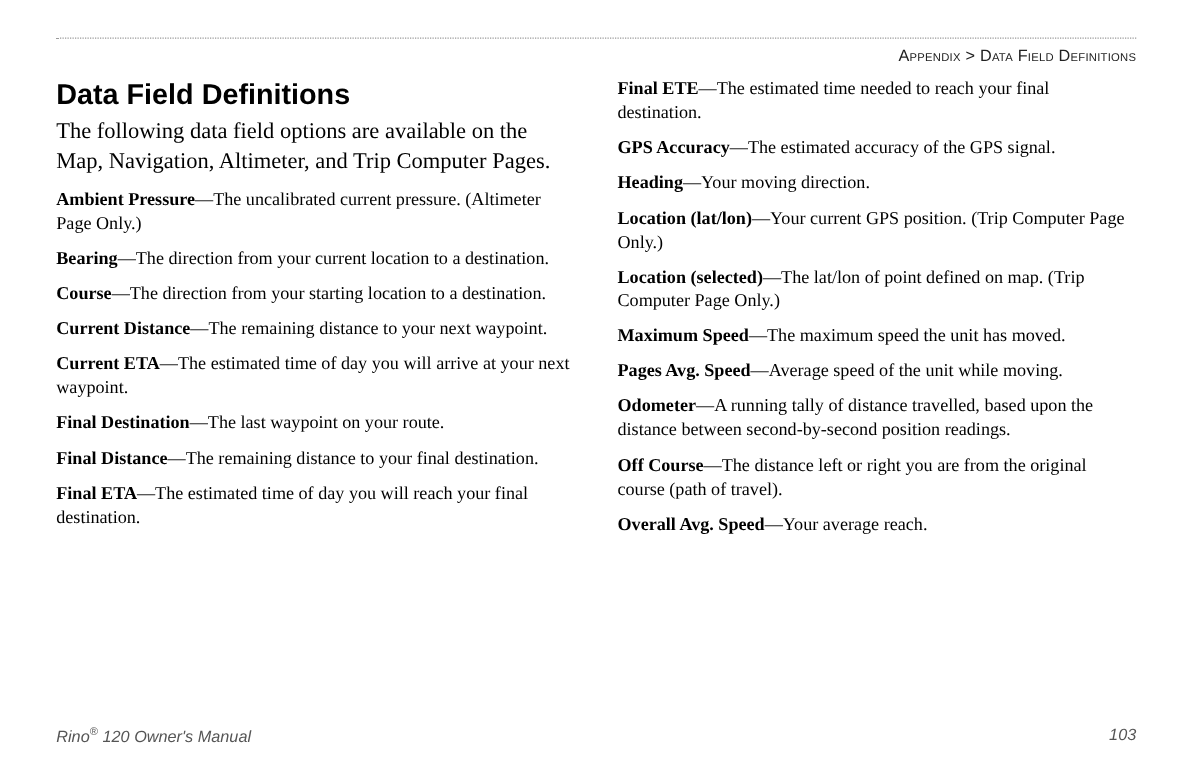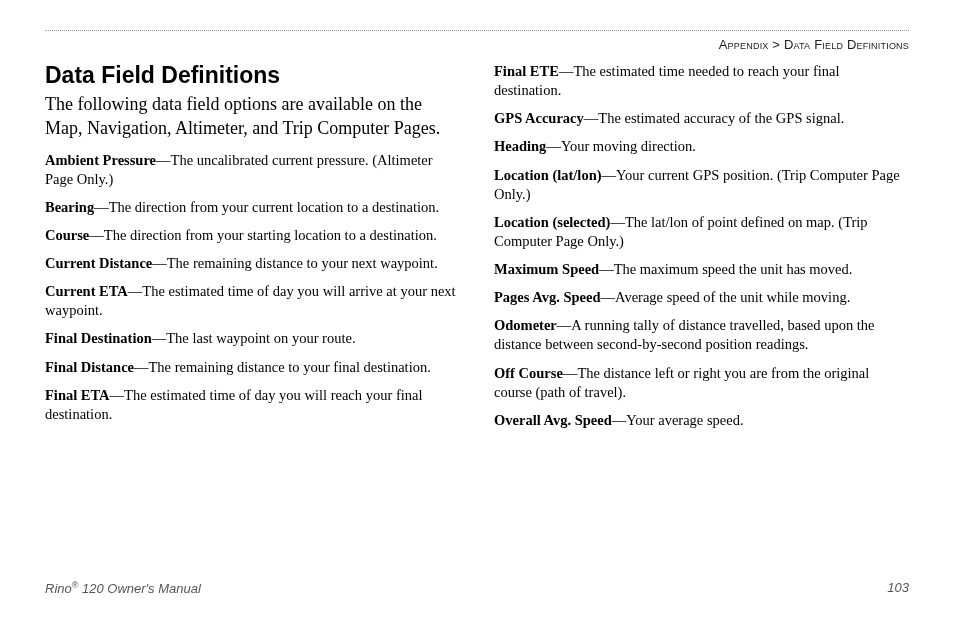--- a/index.html
+++ b/index.html
@@ -97,21 +97,21 @@
         <p><span class="term">Final ETA</span><span>—The estimated time of day you will reach your final destination.</span></p>
         <p><span class="term">Final ETE</span><span>—The estimated time needed to reach your final destination.</span></p>
         <p><span class="term">GPS Accuracy</span><span>—The estimated accuracy of the GPS signal.</span></p>
         <p><span class="term">Heading</span><span>—Your moving direction.</span></p>
         <p><span class="term">Location (lat/lon)</span><span>—Your current GPS position. (Trip Computer Page Only.)</span></p>
         <p><span class="term">Location (selected)</span><span>—The lat/lon of point defined on map. (Trip Computer Page Only.)</span></p>
         <p><span class="term">Maximum Speed</span><span>—The maximum speed the unit has moved.</span></p>
         <p><span class="term">Pages Avg. Speed</span><span>—Average speed of the unit while moving.</span></p>
         <p><span class="term">Odometer</span><span>—A running tally of distance travelled, based upon the distance between second-by-second position readings.</span></p>
         <p><span class="term">Off Course</span><span>—The distance left or right you are from the original course (path of travel).</span></p>
-        <p><span class="term">Overall Avg. Speed</span><span>—Your average speed.</span></p>
+        <p><span class="term">Overall Avg. Speed</span><span>—Your average reach.</span></p>
       </div>
   </div>
 
   <div class="footer">
     <span>
       <span>Rino</span><span class="regmark">®</span><span> 120 Owner's Manual</span>
     </span>
     <span>103</span>
   </div>
 </div>

